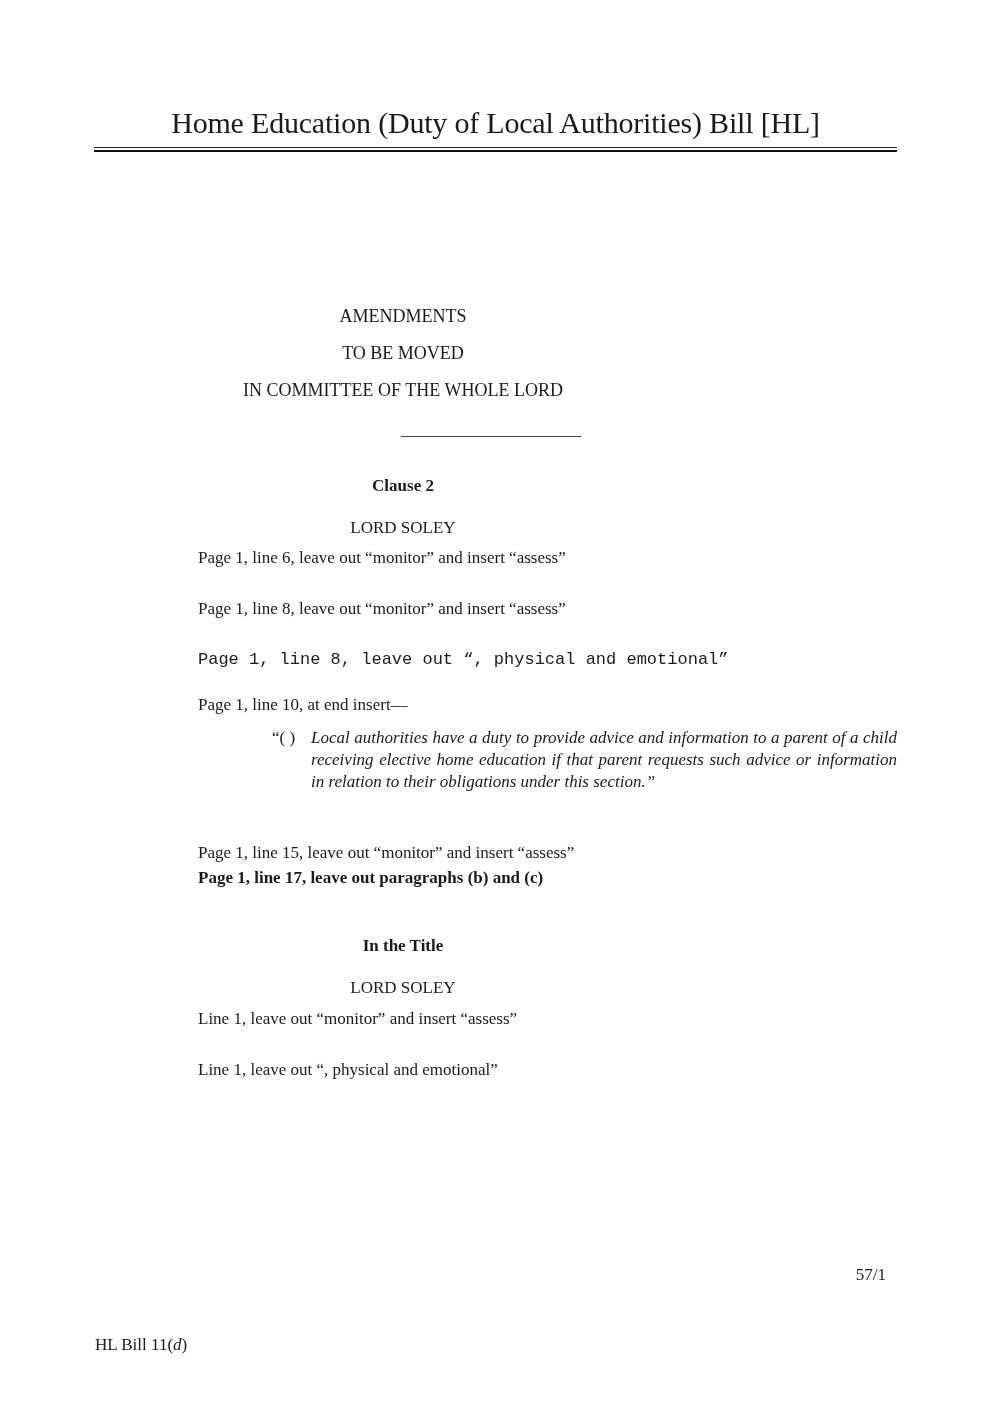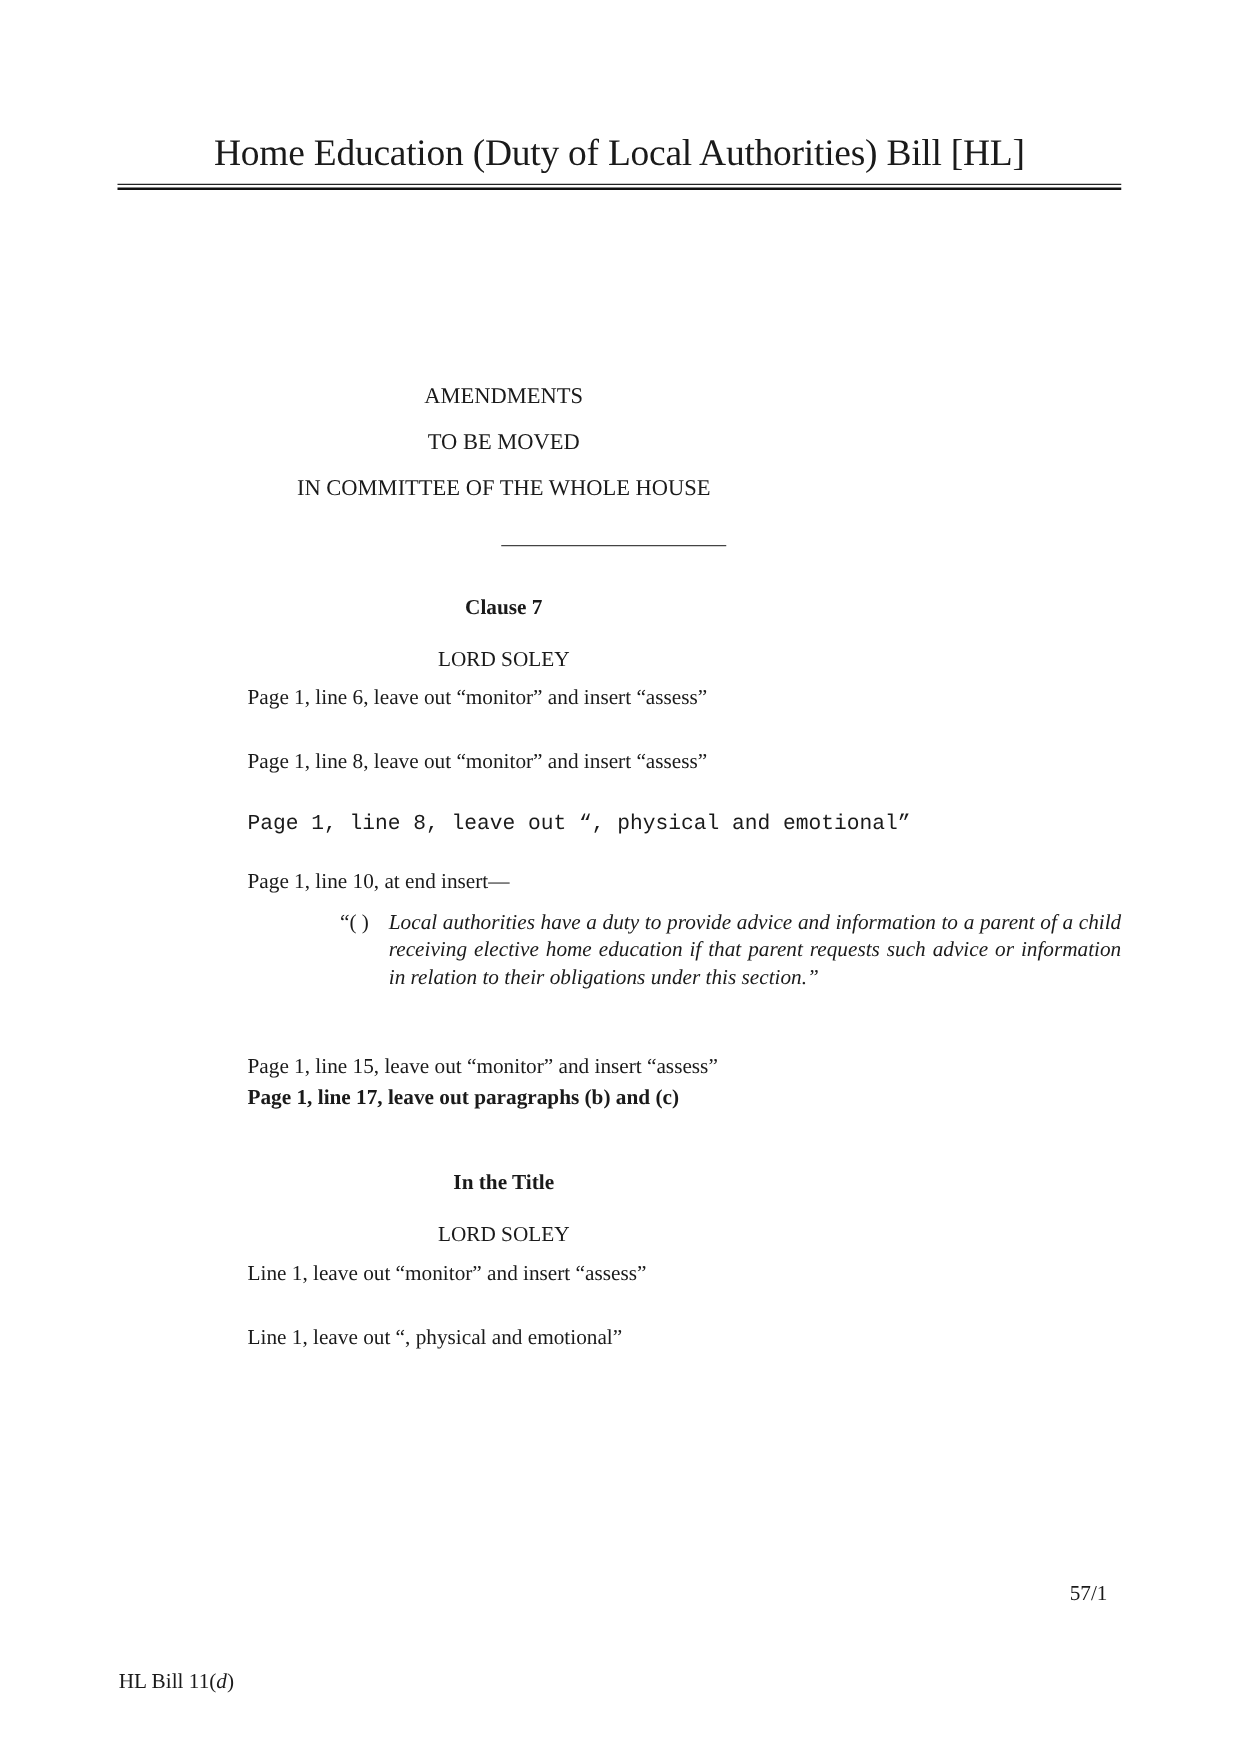--- a/index.html
+++ b/index.html
@@ -21,24 +21,24 @@
 </style>
 </head>
 <body>
 
 <div class="title">Home Education (Duty of Local Authorities) Bill [HL]</div>
 <div class="rule-thin"></div>
 <div class="rule-thick"></div>
 
 <div class="center" style="top:306px;">AMENDMENTS</div>
 <div class="center" style="top:343px;">TO BE MOVED</div>
-<div class="center" style="top:380px;">IN COMMITTEE OF THE WHOLE HOUSE</div>
+<div class="center" style="top:380px;">IN COMMITTEE OF THE WHOLE LORD</div>
 <div class="short-rule"></div>
 
-<div class="center bold" style="top:476px;">Clause 7</div>
+<div class="center bold" style="top:476px;">Clause 2</div>
 <div class="center" style="top:518px; font-size:17px;">LORD SOLEY</div>
 
 <div class="amend" style="top:548px;">Page 1, line 6, leave out “monitor” and insert “assess”</div>
 <div class="amend" style="top:599px;">Page 1, line 8, leave out “monitor” and insert “assess”</div>
 <div class="amend" style="top:650px;font-family:Liberation Mono, monospace;">Page 1, line 8, leave out “, physical and emotional”</div>
 <div class="amend" style="top:695px;">Page 1, line 10, at end insert—</div>
 
 <div class="insert-block">
   <span class="insert-num">“( )</span>
   <div class="insert-text">Local authorities have a duty to provide advice and information to a parent of a child receiving elective home education if that parent requests such advice or information in relation to their obligations under this section.”</div>

